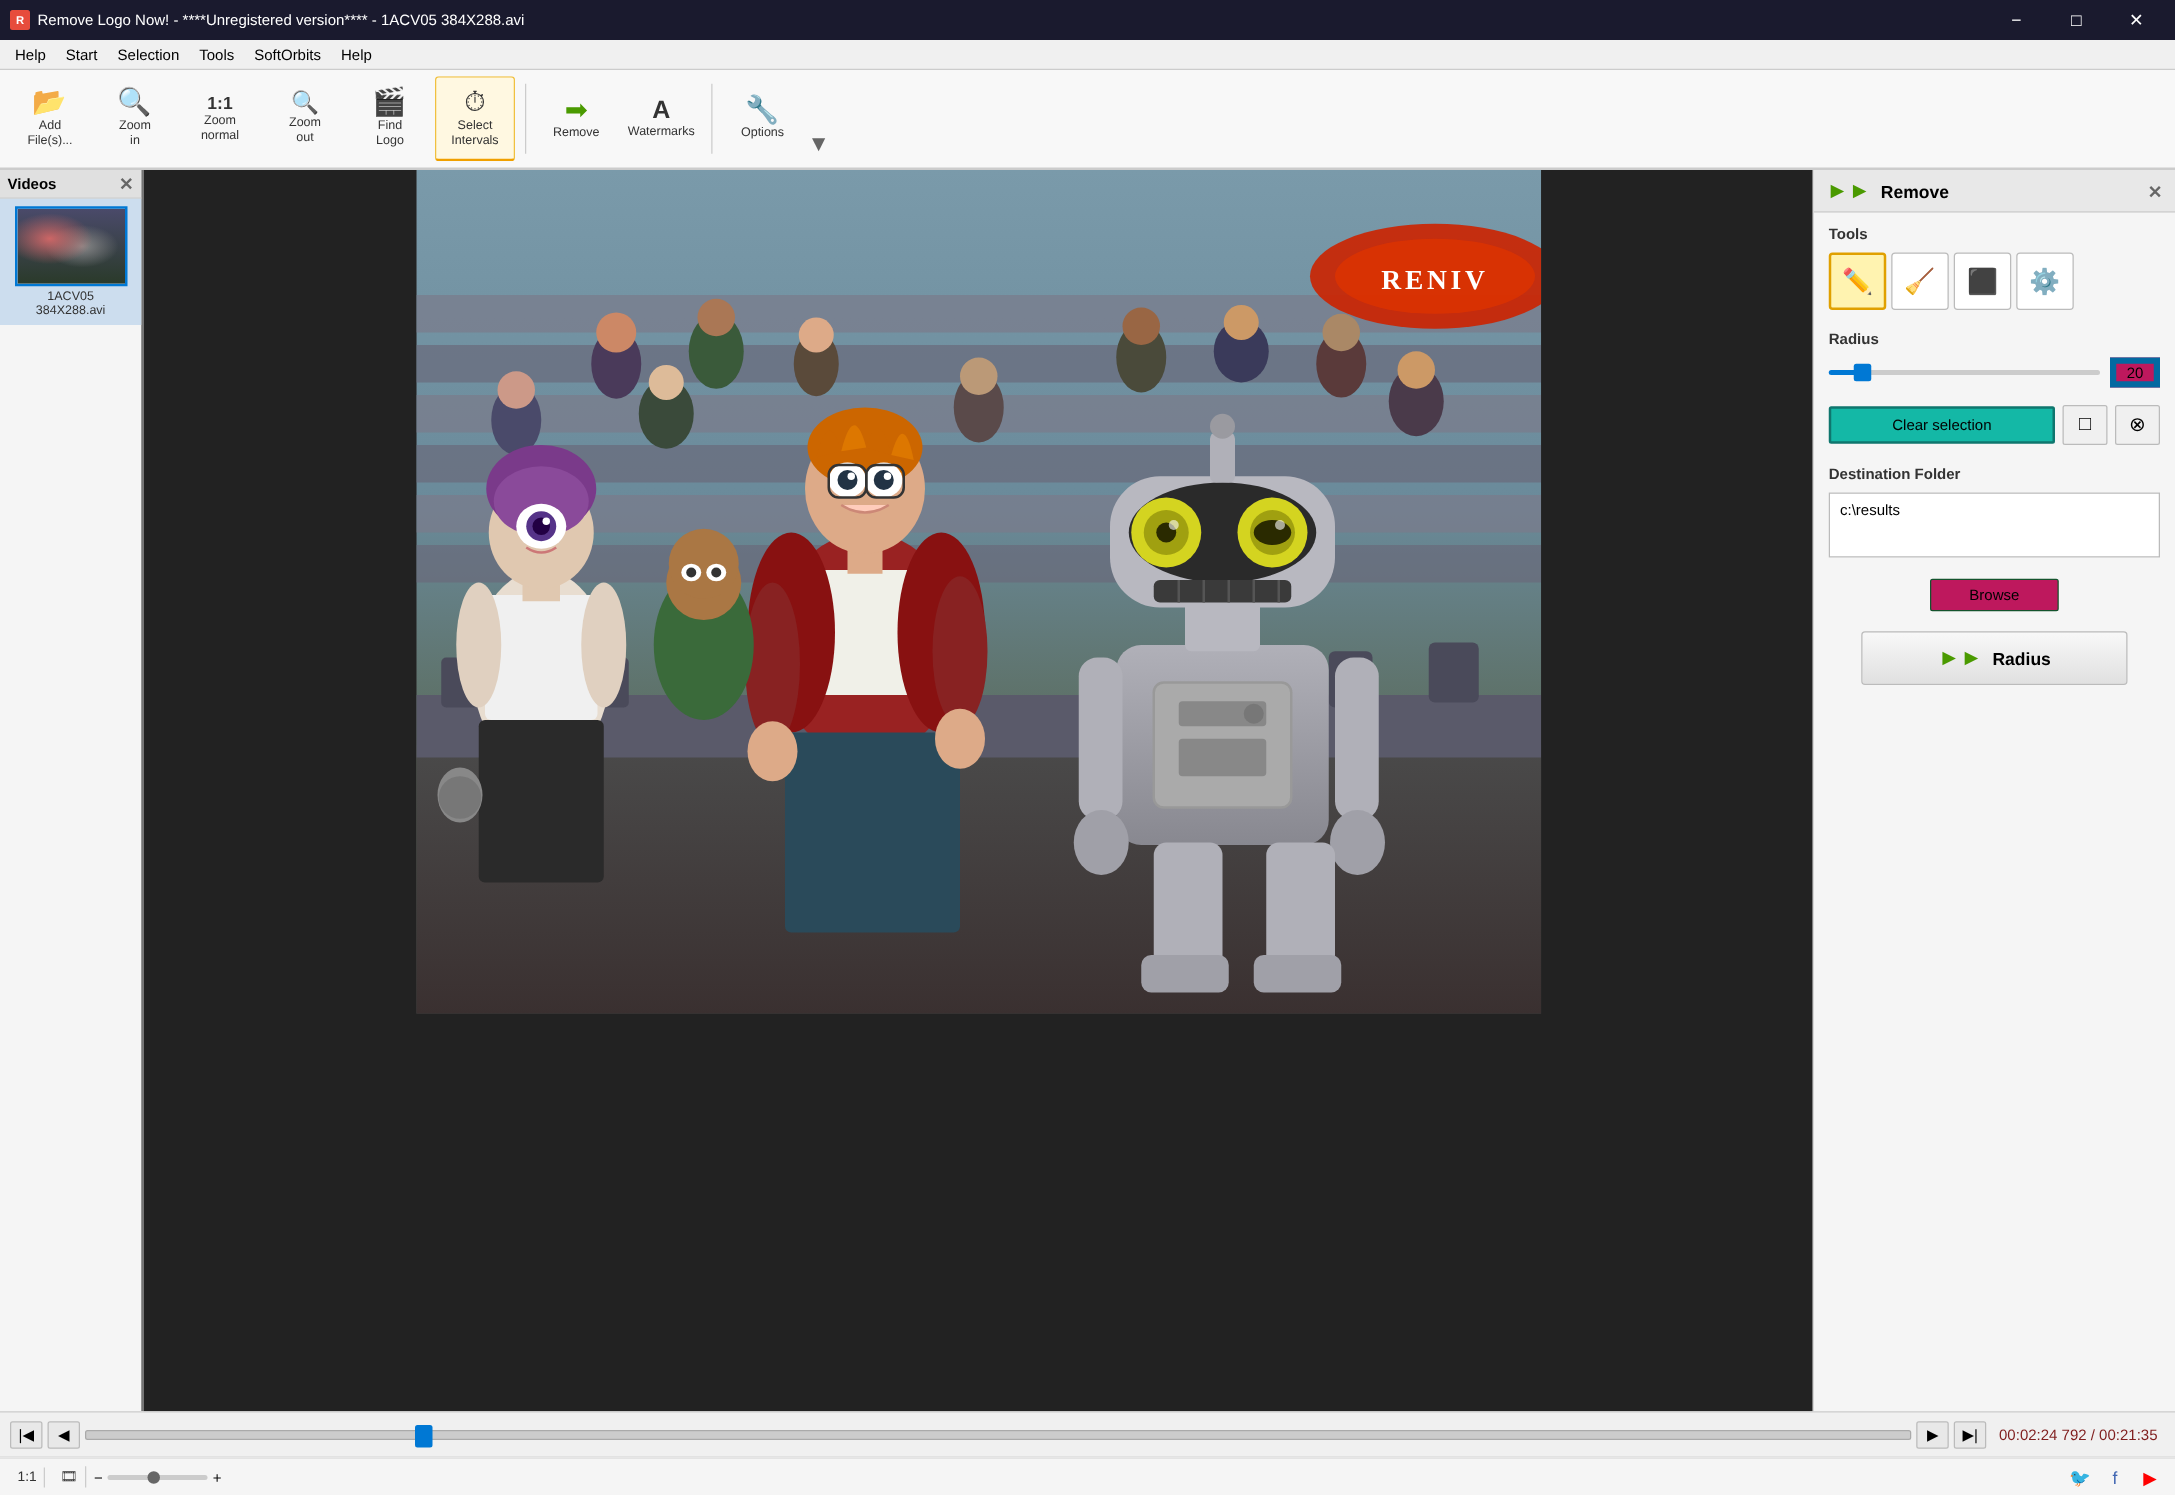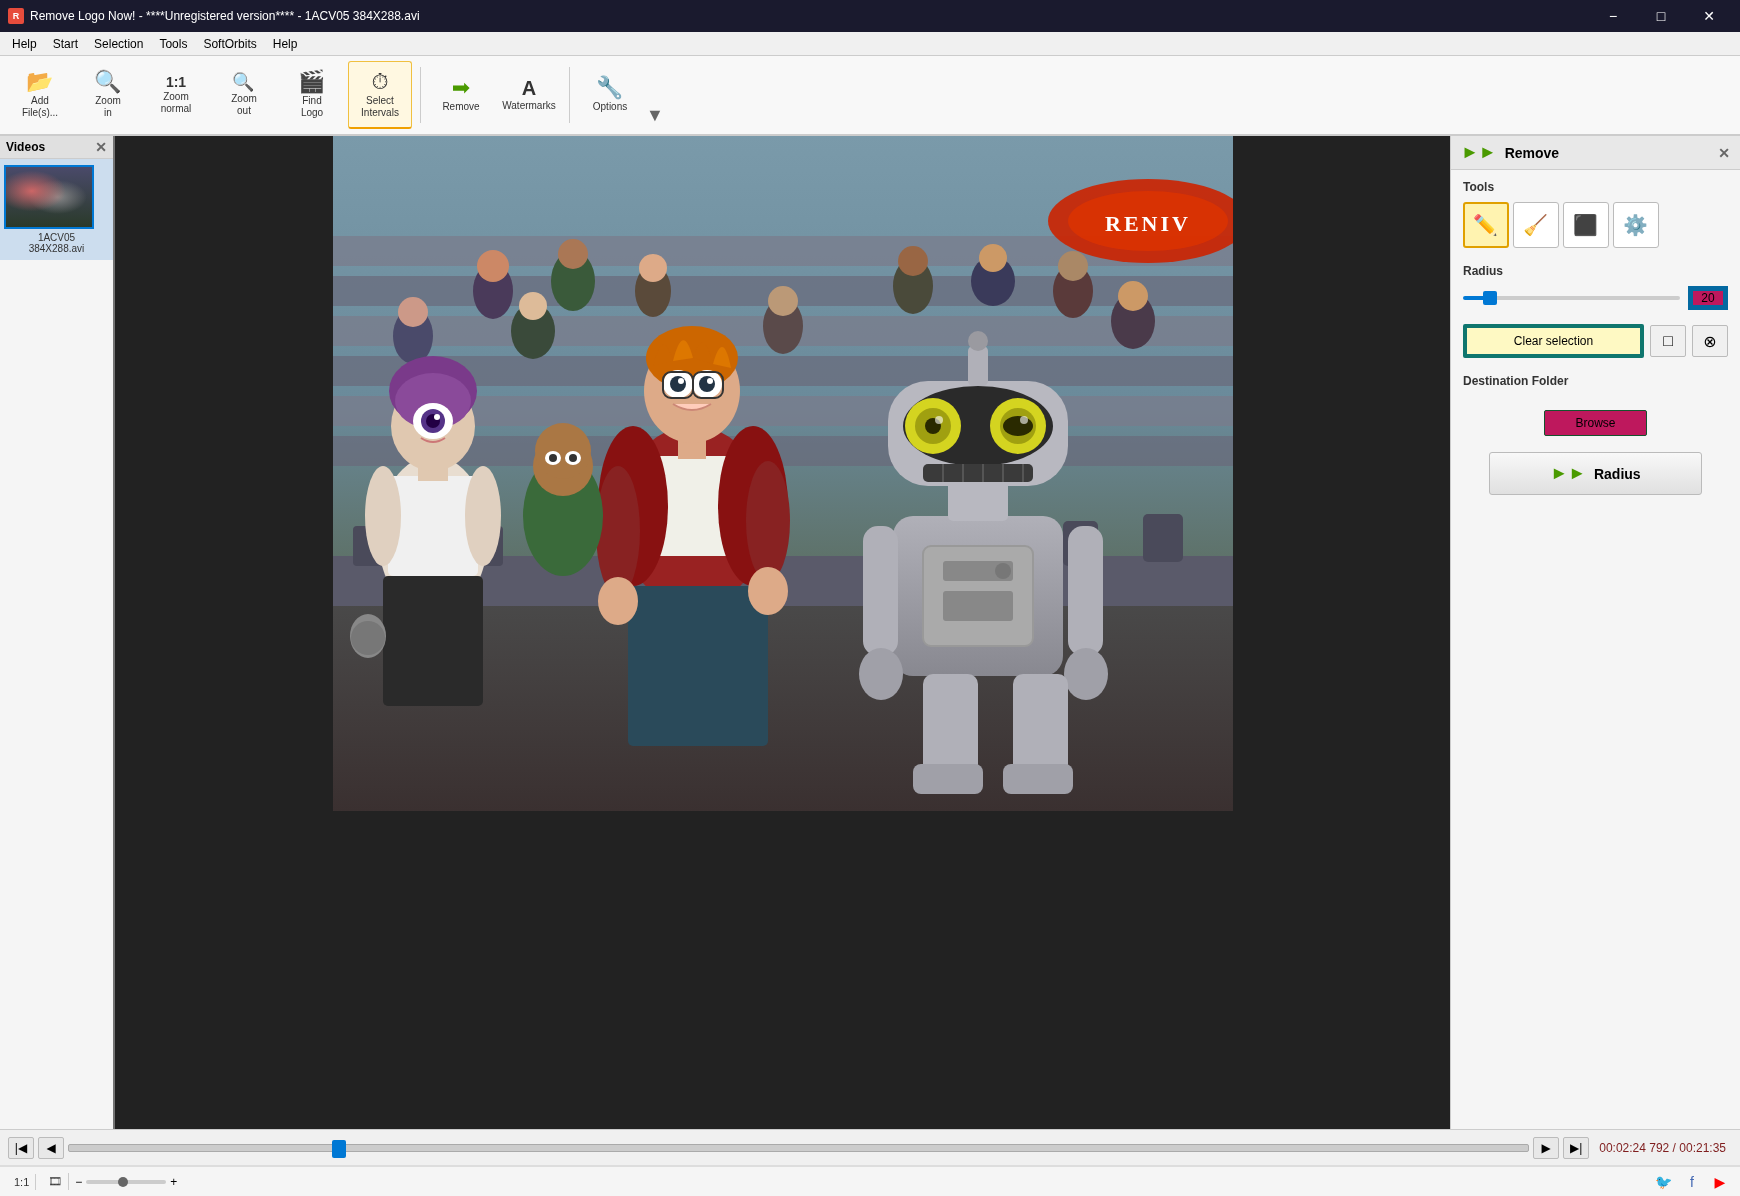--- a/index.html
+++ b/index.html
@@ -90,20 +90,21 @@
       font-size: 12px;
       font-weight: bold;
       display: flex;
       align-items: center;
       justify-content: space-between;
     }
     .panel-close { cursor: pointer; font-size: 14px; color: #666; }
     .video-item {
       display: flex;
       flex-direction: column;
+      align-items: center;
       padding: 6px 4px;
       cursor: pointer;
       background: #cde;
     }
     .video-thumbnail {
       width: 90px;
       height: 64px;
       background: linear-gradient(135deg, #3a3a5c 0%, #2a4a3a 50%, #4a3a2a 100%);
       border: 2px solid #0078d4;
       display: flex;
@@ -201,22 +202,22 @@
       border: 5px solid #0369a1;
       text-align: center;
       font-size: 12px;
       display: flex; align-items: center; justify-content: center;
       background: #be185d;
     }
     .clear-selection-row { padding: 8px 12px; display: flex; gap: 6px; align-items: center; }
     .clear-btn {
       flex: 1;
       padding: 6px 10px;
-      background: #fef9c3;
-      border: 4px solid #0f766e;
+      background: #14b8a6;
+      border: 2px solid #0f766e;
       cursor: pointer;
       font-size: 12px;
       border-radius: 2px;
     }
     .icon-btn {
       width: 36px; height: 32px;
       background: #f0f0f0;
       border: 1px solid #bbb;
       cursor: pointer;
       display: flex; align-items: center; justify-content: center;
@@ -645,20 +646,21 @@
       <button class="icon-btn" title="Select All">
         <span>□</span>
       </button>
       <button class="icon-btn" title="Invert Selection">
         <span>⊗</span>
       </button>
     </div>
 
     <div class="dest-folder-section">
       <div class="section-label">Destination Folder</div>
+      <textarea class="dest-input" style="">c:\results</textarea>
     </div>
 
     <div class="browse-row">
       <button class="browse-btn">Browse</button>
     </div>
 
     <div class="start-row">
       <button class="start-btn">
         <span class="start-icon">►►</span>
         <span>Radius</span>

